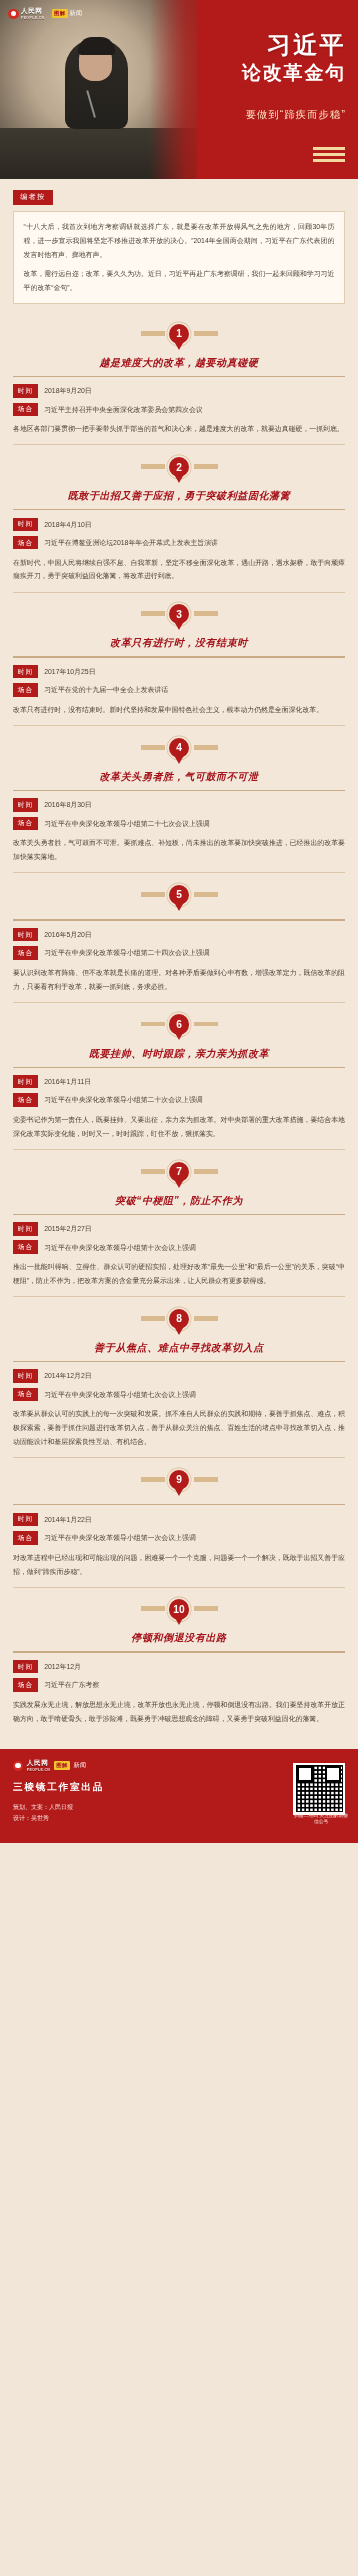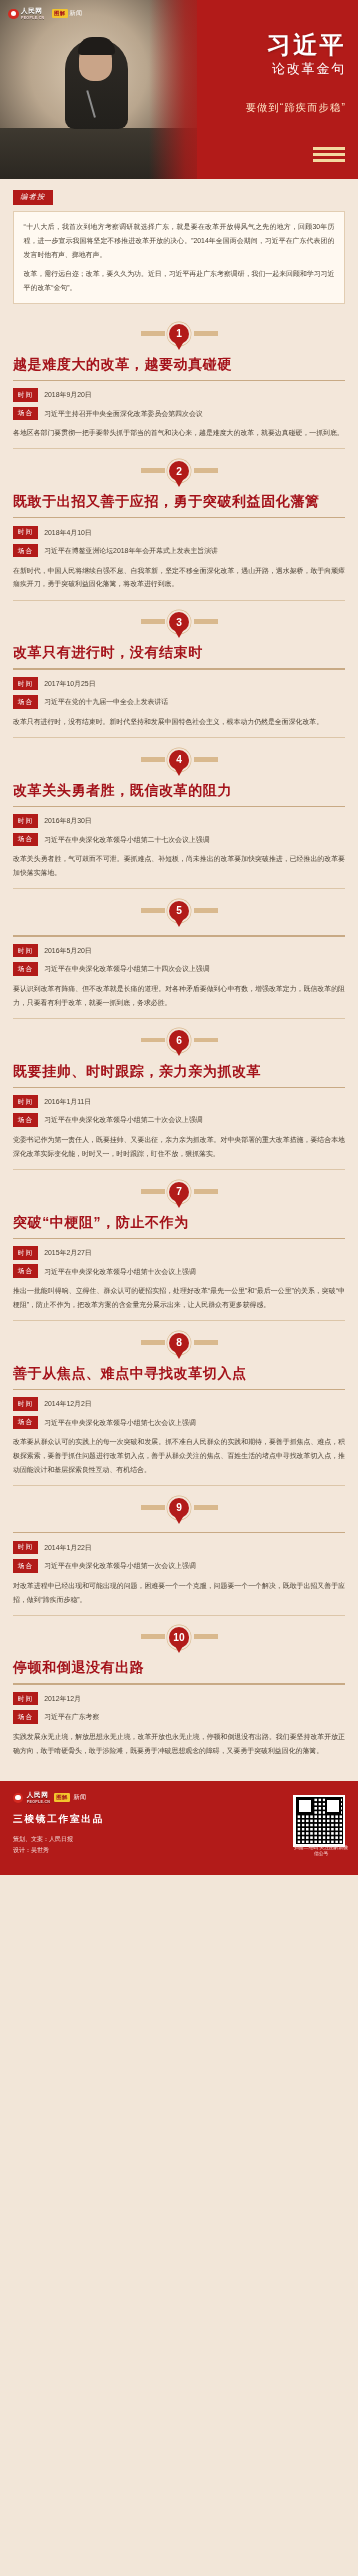--- a/index.html
+++ b/index.html
@@ -90,35 +90,35 @@
   }
   .logo2-text{font-size:6px;color:#fff;letter-spacing:0.3px;}
   .hero-title{
     position:absolute;right:12px;top:32px;text-align:right;z-index:6;
   }
   .hero-title .t1{
     font-size:24px;font-weight:bold;color:#fff;letter-spacing:2.4px;line-height:1.1;
     text-shadow:0 1.2px 2.4px rgba(0,0,0,.25);
   }
   .hero-title .t2{
-    font-size:13px;font-weight:normal;color:#fff;letter-spacing:1.8px;line-height:1.3;margin-top:2.4px;
+    font-size:19px;font-weight:bold;color:#fff;letter-spacing:1.8px;line-height:1.3;margin-top:2.4px;
   }
   .hero-title .t3{
     font-size:10.2px;color:#ffe9c9;letter-spacing:1.2px;margin-top:23px;
   }
   .hero-bars{
     position:absolute;right:13px;bottom:16.7px;z-index:6;
     display:flex;flex-direction:column;gap:3px;align-items:flex-end;
   }
   .hero-bars span{display:block;height:3px;background:#f3d9a0;}
   
   .editor-wrap{padding:10.8px 13px 3.6px 13px;}
   .editor-label{
     display:inline-block;background:#b21b19;color:#fff;
-    font-size:7.2px;padding:2.4px 7.2px;letter-spacing:1.2px;font-style:italic;
+    font-size:7.2px;padding:2.4px 7.2px;letter-spacing:1.2px;
   }
   .editor-box{
     margin-top:6px;background:#fff9f1;border:0.6px solid #e2cdb2;
     padding:8.4px 9.6px;font-size:6.9px;line-height:2;color:#4a4034;text-align:justify;
   }
   .editor-box p{margin:0 0 6px 0;}
   .editor-box p:last-child{margin-bottom:0;}
   
   .section{padding:3.6px 13px 0 13px;}
   .num-badge{
@@ -134,22 +134,22 @@
     position:absolute;left:50%;top:21.5px;transform:translateX(-50%);
     width:0;height:0;border-left:4.8px solid transparent;border-right:4.8px solid transparent;
     border-top:7.2px solid #b21b19;
   }
   .num-badge .wing{
     position:absolute;top:9.6px;width:24px;height:4.8px;background:#d9b98e;
   }
   .num-badge .wing.l{left:-23px;}
   .num-badge .wing.r{right:-23px;}
   .sec-title{
-    font-size:14px;font-weight:bold;color:#a4121a;
-    letter-spacing:0.6px;margin:0 0 2.4px 0;
+    text-align:center;font-size:10px;font-weight:bold;color:#a4121a;
+    letter-spacing:0.6px;margin:0 0 2.4px 0;font-style:italic;
   }
   .sec-rule{
     height:1.2px;background:#c8aa85;margin:6px 0 7.2px 0;
   }
   .meta-row{display:flex;align-items:flex-start;margin:0 0 4.8px 0;}
   .meta-key{
     flex:0 0 auto;background:#b21b19;color:#fff;font-size:6.6px;
     padding:1.8px 4.8px;letter-spacing:1.2px;margin-right:6px;line-height:1.5;
   }
   .meta-val{font-size:6.9px;color:#4a4034;line-height:1.8;padding-top:1.2px;}
@@ -298,21 +298,21 @@
       <div class="divider"></div>
     </div>
 
     <div>
       <div class="num-badge">
         <span class="wing l"></span>
         <span class="wing r"></span>
         <span class="circle">4</span>
         <span class="tail"></span>
       </div>
-      <h2 class="sec-title">改革关头勇者胜，既信改革的阻力</h2>
+      <h2 class="sec-title">改革关头勇者胜，气可鼓而不可泄</h2>
       <div class="sec-rule"></div>
       <div class="meta-row">
         <span class="meta-key">时间</span>
         <span class="meta-val">2016年8月30日</span>
       </div>
       <div class="meta-row">
         <span class="meta-key">场合</span>
         <span class="meta-val">习近平在中央深化改革领导小组第二十七次会议上强调</span>
       </div>
       <p class="para">改革关头勇者胜，气可鼓而不可泄。要抓难点、补短板，尚未推出的改革要加快突破推进，已经推出的改革要加快落实落地。</p>

